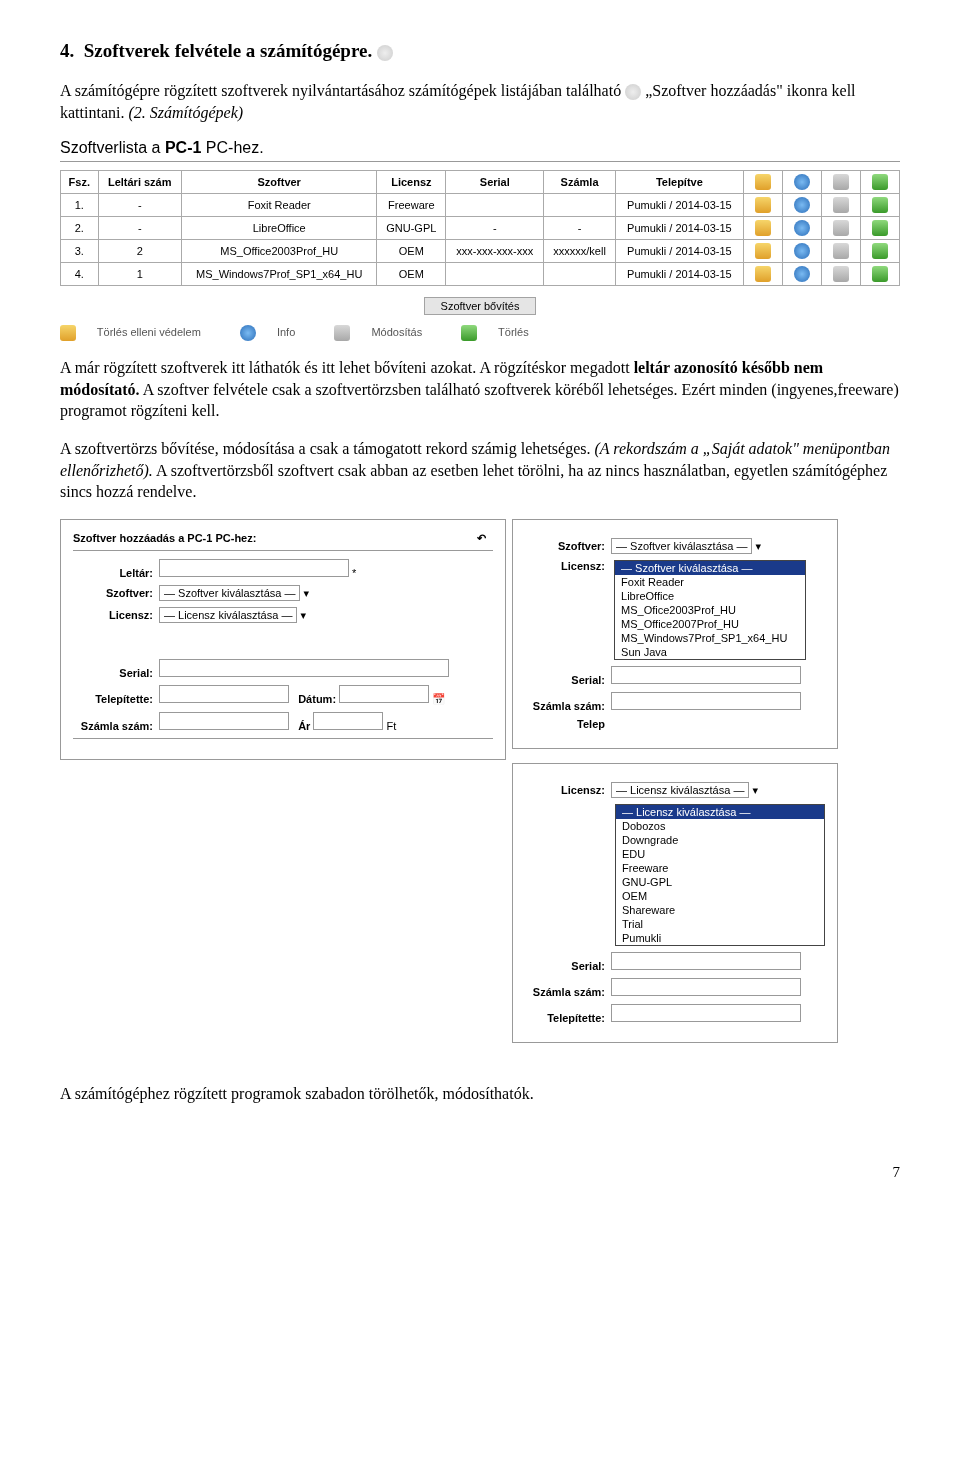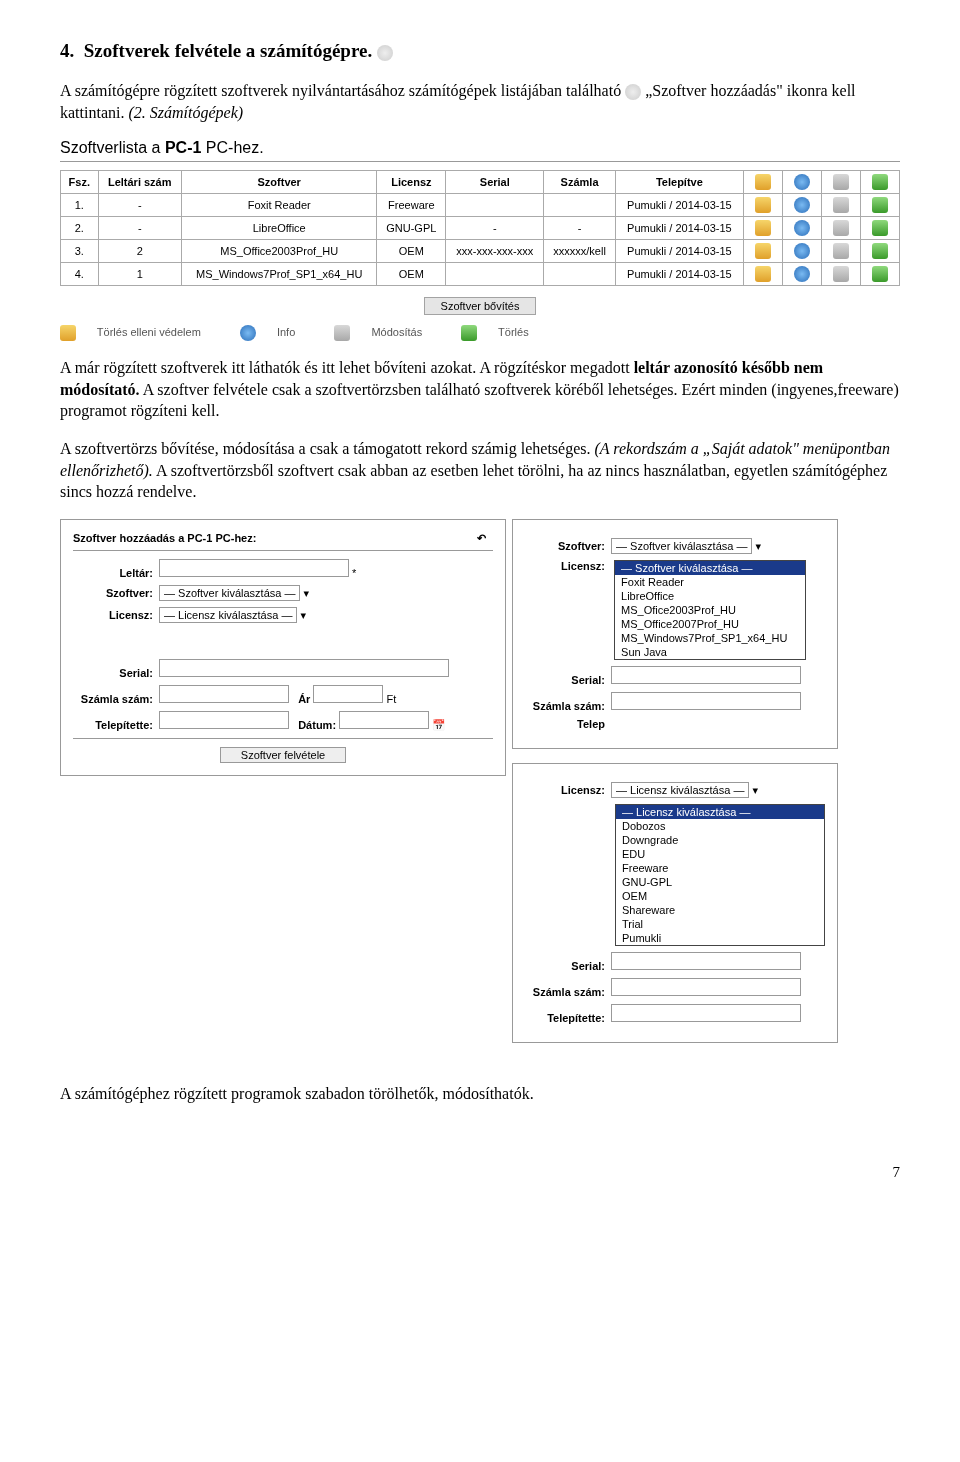--- a/index.html
+++ b/index.html
@@ -158,29 +158,28 @@
       <span>Szoftver hozzáadás a </span><span>PC-1</span><span> PC-hez:</span>
       <span style="float:right" class="iconimg" title="back">↶</span>
     </div>
     <hr class="sep">
     <div class="formrow"><label>Leltár:</label><span class="field"></span> *</div>
     <div class="formrow"><label>Szoftver:</label><span class="sel">— Szoftver kiválasztása —</span> ▾</div>
     <div class="formrow"><label>Licensz:</label><span class="sel">— Licensz kiválasztása —</span> ▾</div>
     <div style="height:24px"></div>
     <div class="formrow"><label>Serial:</label><span class="field" style="min-width:280px"></span></div>
     <div class="formrow">
+      <label>Telepítette:</label><span class="field" style="min-width:120px"></span>
+      &nbsp;&nbsp;<span class="bold">Dátum:</span> <span class="field" style="min-width:80px"></span> <span>📅</span>
+    </div>
+    <div class="formrow">
       <label>Számla szám:</label><span class="field" style="min-width:120px"></span>
       &nbsp;&nbsp;<span class="bold">Ár</span> <span class="field" style="min-width:60px"></span> <span>Ft</span>
     </div>
-    <div class="formrow">
-      <label>Telepítette:</label><span class="field" style="min-width:120px"></span>
-      &nbsp;&nbsp;<span class="bold">Dátum:</span> <span class="field" style="min-width:80px"></span> <span>📅</span>
-    </div>
     <hr class="sep">
-    <div style="text-align:center"><span class="smallbtn">Szoftver felvétele</span></div>
   </div>
 
   <div class="rightcol">
     <div class="formbox" style="width:300px">
       <div class="formrow"><label>Szoftver:</label><span class="sel">— Szoftver kiválasztása —</span> ▾</div>
       <div class="formrow"><label>Licensz:</label>
         <div class="dropdown" style="display:inline-block;min-width:190px;vertical-align:top">
           <div class="hdr">— Szoftver kiválasztása —</div>
           <div id="softopts">
               <div class="opt">Foxit Reader</div>

